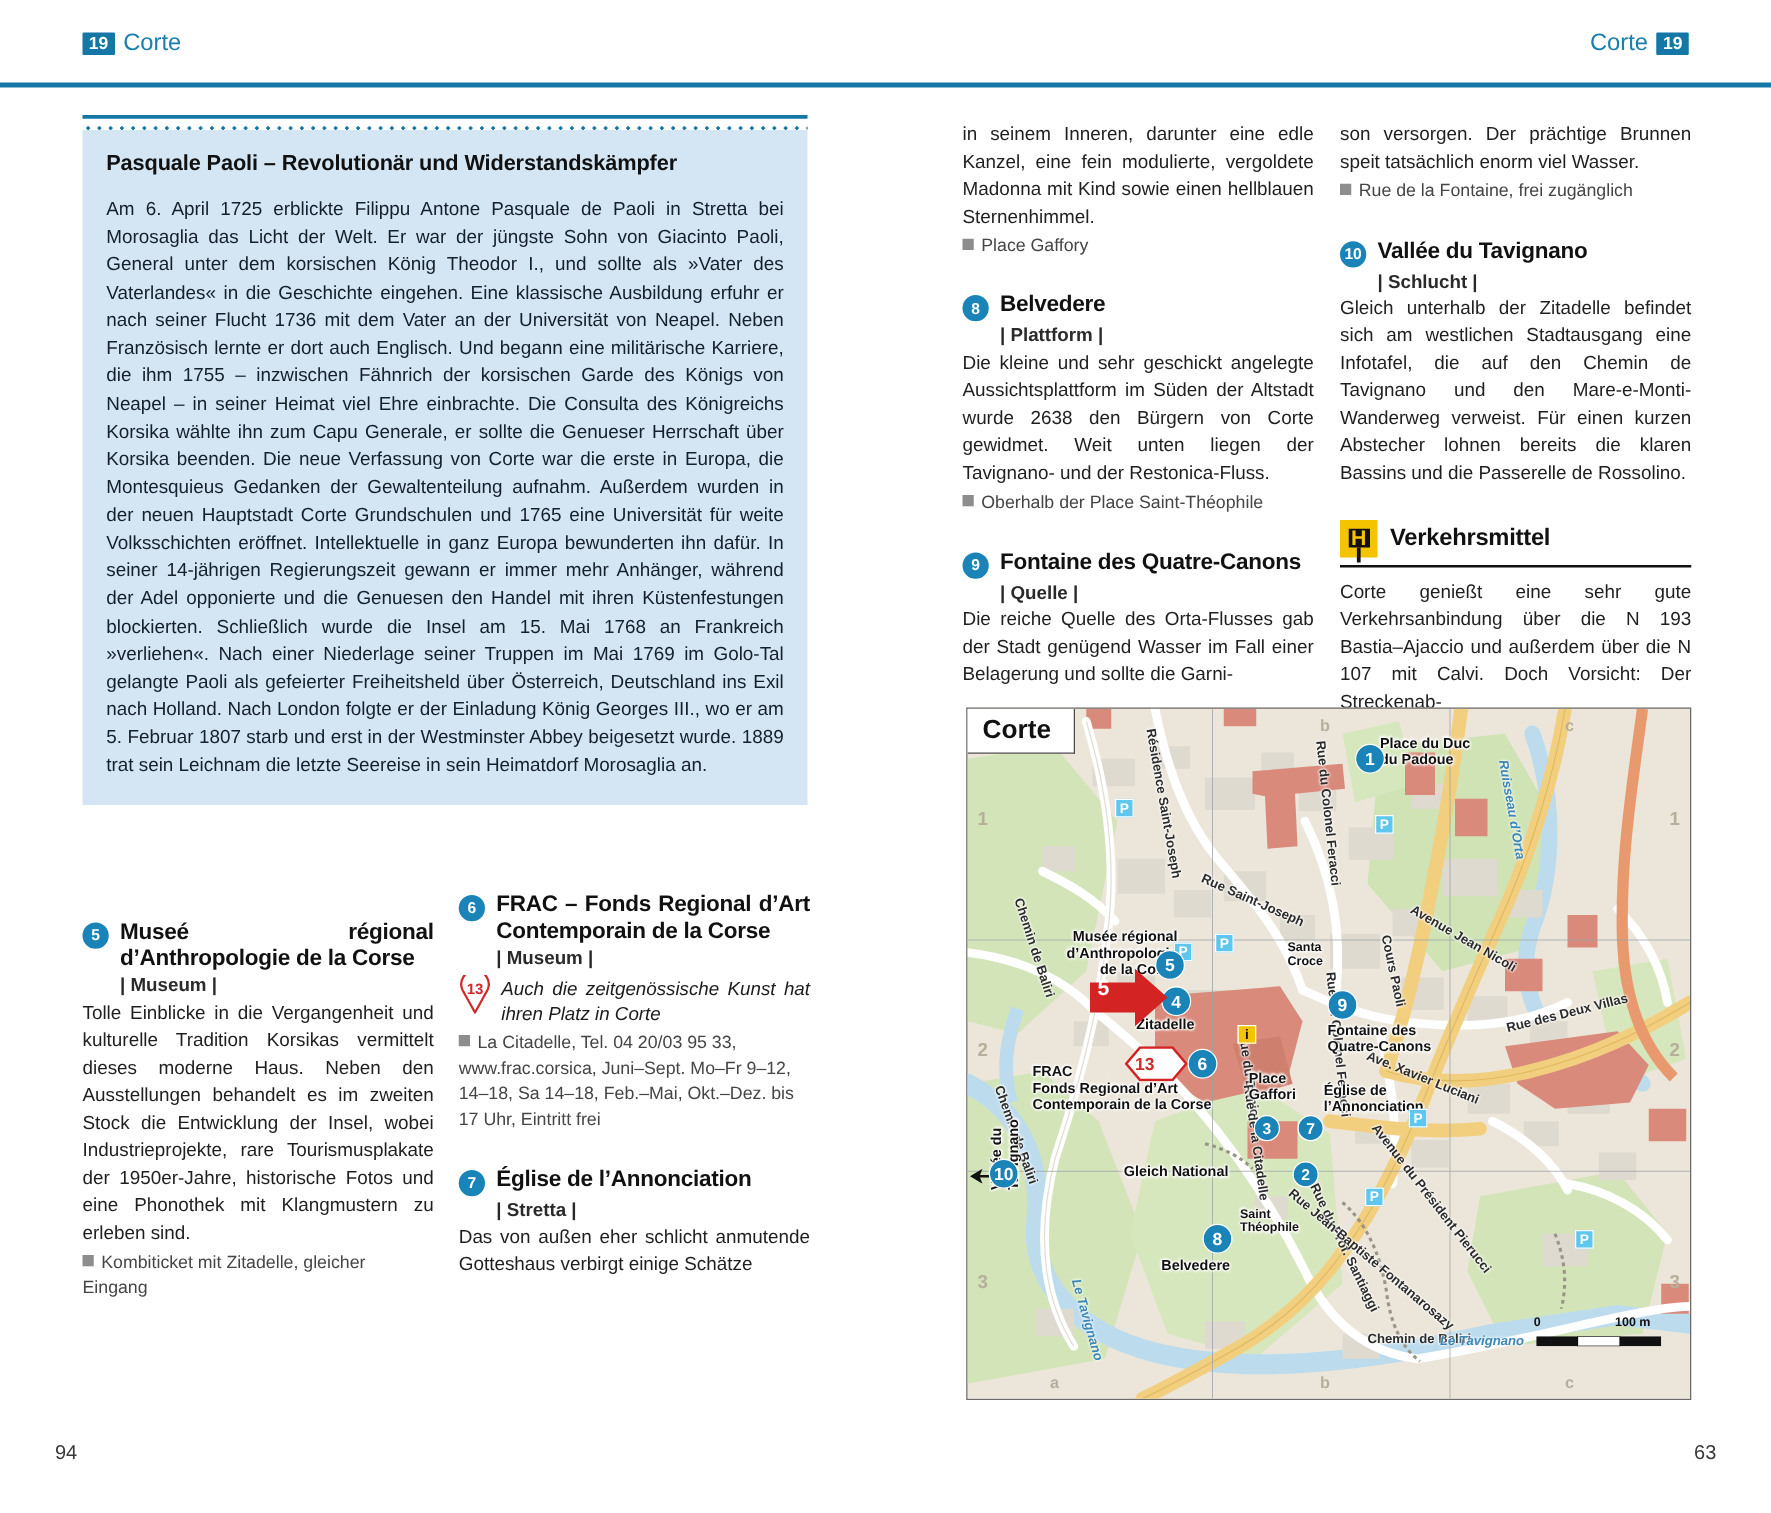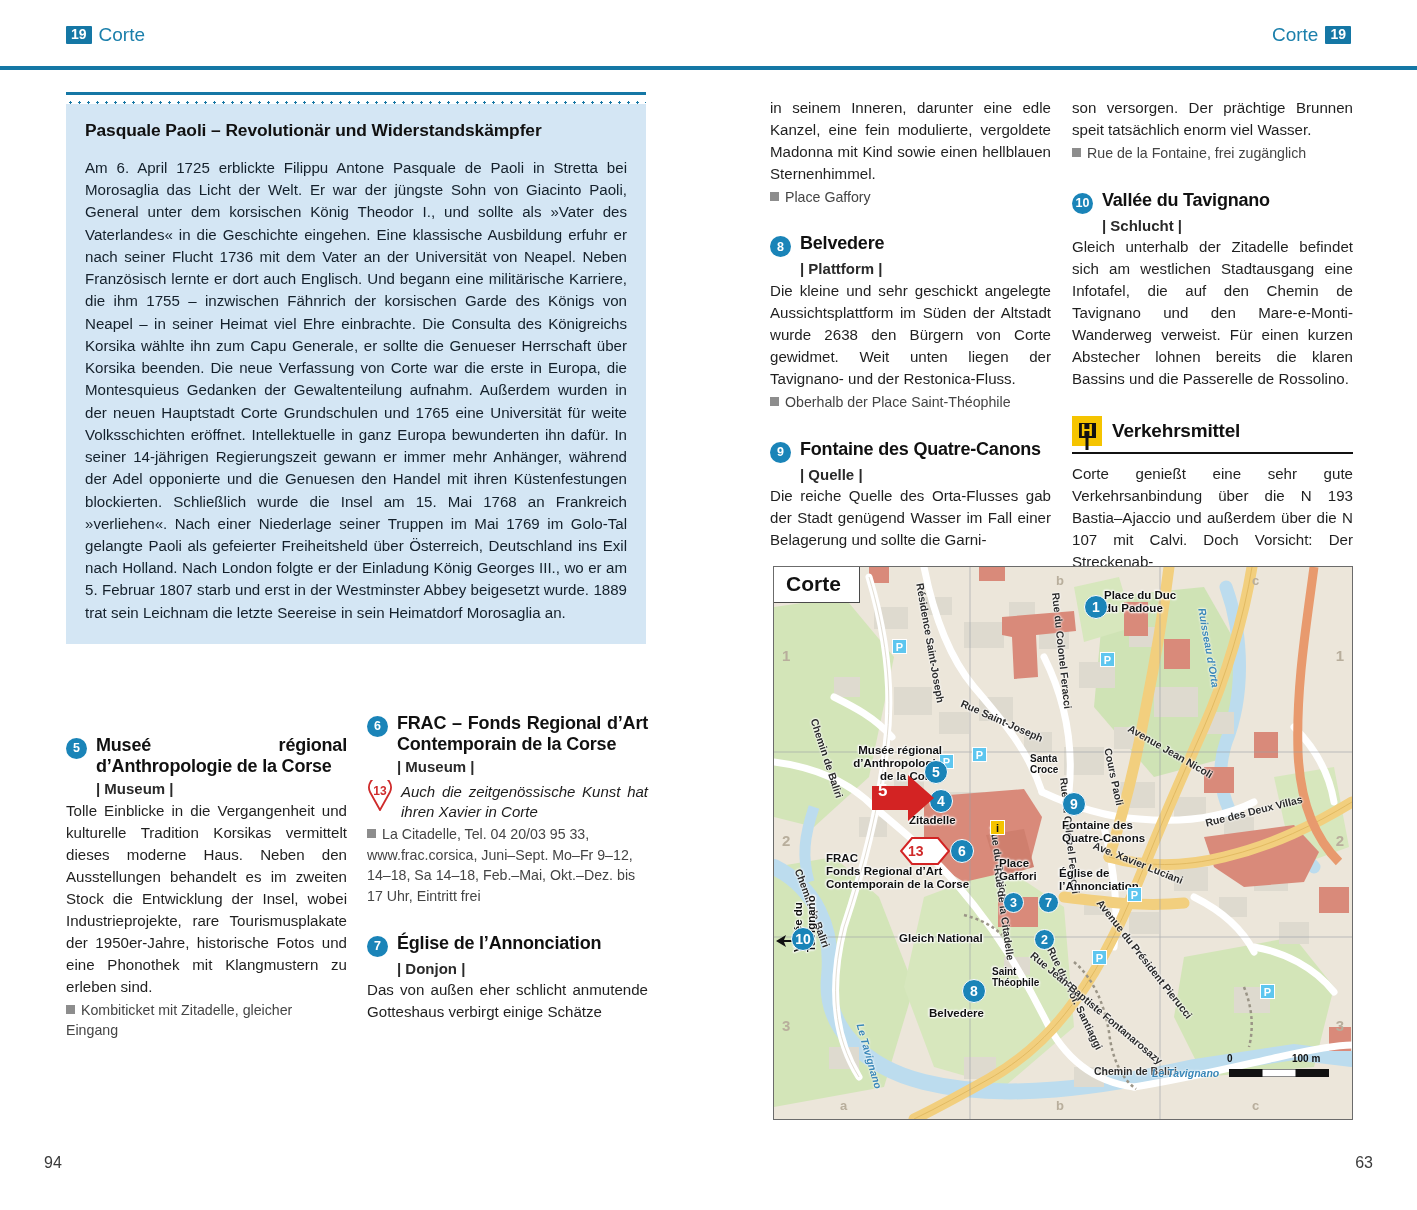--- a/index.html
+++ b/index.html
@@ -280,31 +280,31 @@
         <span class="poi-name">FRAC – Fonds Regional d’Art Contemporain de la Corse</span>
       </div>
       <div class="poi-cat">| Museum |</div>
       <div class="tip">
         <span class="tipmark">
           <svg width="26" height="31" viewBox="0 0 26 31">
             <path d="M13 30 L3 12 A11 11 0 1 1 23 12 Z" fill="none" stroke="#cf2b2b" stroke-width="1.8"></path>
             <text x="13" y="15" font-family="Liberation Sans, sans-serif" font-size="12" font-weight="700" fill="#cf2b2b" text-anchor="middle">13</text>
           </svg>
         </span>
-        <span class="tip-text">Auch die zeitgenössische Kunst hat ihren Xavier in Corte</span>
+        <span class="tip-text">Auch die zeitgenössische Kunst hat ihren Platz in Corte</span>
       </div>
       <div class="info"><span class="sq"></span><span>La Citadelle, Tel. 04 20/03 95 33, www.frac.corsica, Juni–Sept. Mo–Fr 9–12, 14–18, Sa 14–18, Feb.–Mai, Okt.–Dez. bis 17 Uhr, Eintritt frei</span></div>
     </div>
 
     <div class="poi" style="margin-top:26px;">
       <div class="poi-headrow">
         <span class="badge">7</span>
         <span class="poi-name">Église de l’Annonciation</span>
       </div>
-      <div class="poi-cat">| Donjon |</div>
+      <div class="poi-cat">| Stretta |</div>
       <p class="poi-text">Das von außen eher schlicht anmutende Gotteshaus verbirgt einige Schätze</p>
     </div>
   </div>
 
   <div class="col" style="left:770px; top:97px; width:281px;">
     <p>in seinem Inneren, darunter eine edle Kanzel, eine fein modulierte, vergoldete Madonna mit Kind sowie einen hellblauen Sternenhimmel.</p>
     <div class="info"><span class="sq"></span><span>Place Gaffory</span></div>
 
     <div class="poi" style="margin-top:26px;">
       <div class="poi-headrow">

